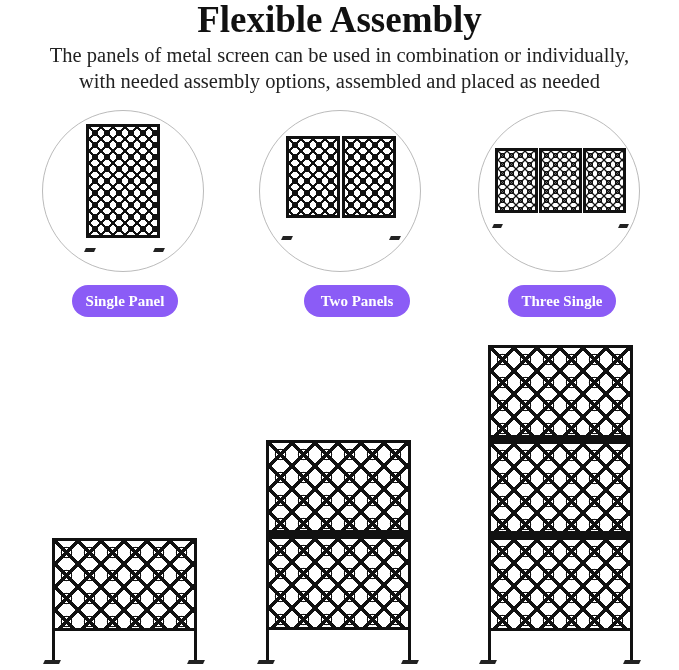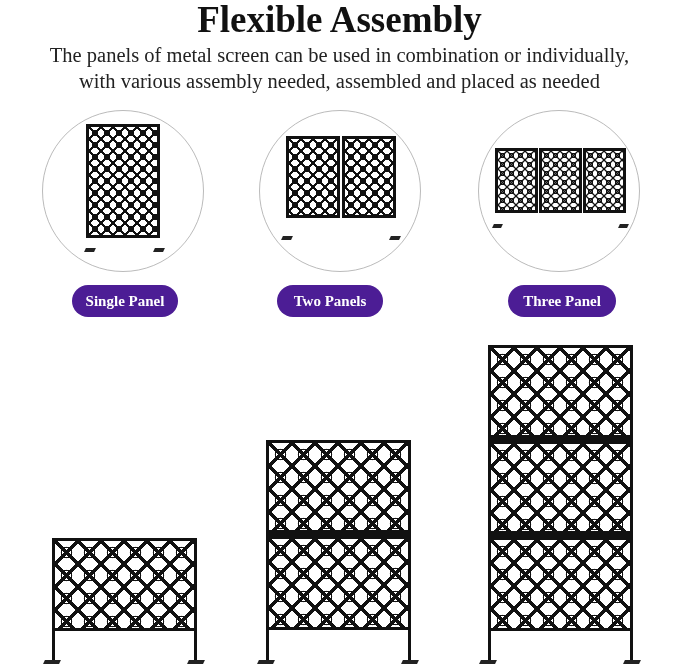--- a/index.html
+++ b/index.html
@@ -1,60 +1,60 @@
 <!DOCTYPE html>
 <html><head>
 <meta charset="utf-8">
 <style>
   html,body{margin:0;padding:0;background:#fff;}
   body{width:679px;height:670px;position:relative;overflow:hidden;font-family:"Liberation Serif",serif;}
   .title{position:absolute;left:0;width:679px;top:-2px;text-align:center;font-weight:bold;font-size:37px;color:#111;}
   .sub{position:absolute;left:0;width:679px;text-align:center;font-size:20.5px;color:#222;}
   .circle{position:absolute;width:162px;height:162px;border-radius:50%;border:1px solid #bbb;box-sizing:border-box;}
-  .pill{position:absolute;height:32px;border-radius:16px;background:#4c1d95;color:#fff;font-weight:bold;font-size:15px;text-align:center;line-height:32px;}
+  .pill{position:absolute;height:32px;border-radius:16px;background:#8b5cf6;color:#fff;font-weight:bold;font-size:15px;text-align:center;line-height:32px;}
   .panel{position:absolute;background-color:#fff;border:3px solid #111;box-sizing:border-box;
     background-image:
       radial-gradient(circle at 50% 50%, transparent 28%, #111 29%, #111 36%, transparent 37%),
       linear-gradient(45deg, transparent 44%, #111 45%, #111 55%, transparent 56%),
       linear-gradient(-45deg, transparent 44%, #111 45%, #111 55%, transparent 56%);
     background-size:var(--s) var(--s);}
   .post{position:absolute;width:3px;background:#111;}
   .foot{position:absolute;height:4px;background:#222;transform:skewX(-25deg);}
   .bar{position:absolute;height:8px;background:#111;}
 </style>
 </head>
 <body>
 
 <div class="title">Flexible Assembly</div>
 <div class="sub" style="top:44px">The panels of metal screen can be used in combination or individually,</div>
-<div class="sub" style="top:70px">with various assembly needed, assembled and placed as needed</div>
+<div class="sub" style="top:70px">with needed assembly options, assembled and placed as needed</div>
 
 <div class="circle" style="left:42px;top:110px">
   <div class="panel" style="--s:12px;left:43px;top:13px;width:74px;height:114px"></div>
   <div class="foot" style="left:42px;top:137px;width:10px"></div>
   <div class="foot" style="left:111px;top:137px;width:10px"></div>
 </div>
 <div class="pill" style="left:72px;top:285px;width:106px">Single Panel</div>
 
 <div class="circle" style="left:259px;top:110px">
   <div class="panel" style="--s:12px;left:26px;top:25px;width:54px;height:82px"></div>
   <div class="panel" style="--s:12px;left:82px;top:25px;width:54px;height:82px"></div>
   <div class="foot" style="left:22px;top:125px;width:10px"></div>
   <div class="foot" style="left:130px;top:125px;width:10px"></div>
 </div>
-<div class="pill" style="left:277px;top:285px;width:106px">Two Panels</div>
+<div class="pill" style="left:304px;top:285px;width:106px">Two Panels</div>
 
 <div class="circle" style="left:478px;top:110px">
   <div class="panel" style="--s:9px;left:16px;top:37px;width:43px;height:65px"></div>
   <div class="panel" style="--s:9px;left:60px;top:37px;width:43px;height:65px"></div>
   <div class="panel" style="--s:9px;left:104px;top:37px;width:43px;height:65px"></div>
   <div class="foot" style="left:14px;top:113px;width:9px"></div>
   <div class="foot" style="left:140px;top:113px;width:9px"></div>
 </div>
-<div class="pill" style="left:508px;top:285px;width:108px">Three Panel</div>
+<div class="pill" style="left:508px;top:285px;width:108px">Three Single</div>
 
 <div>
   <div class="panel" style="--s:23px;left:52px;top:538px;width:145px;height:93px"></div>
   <div class="post" style="left:52px;top:628px;height:36px"></div>
   <div class="post" style="left:194px;top:628px;height:36px"></div>
   <div class="foot" style="left:44px;top:660px;width:16px"></div>
   <div class="foot" style="left:188px;top:660px;width:16px"></div>
 </div>
 
 <div>

